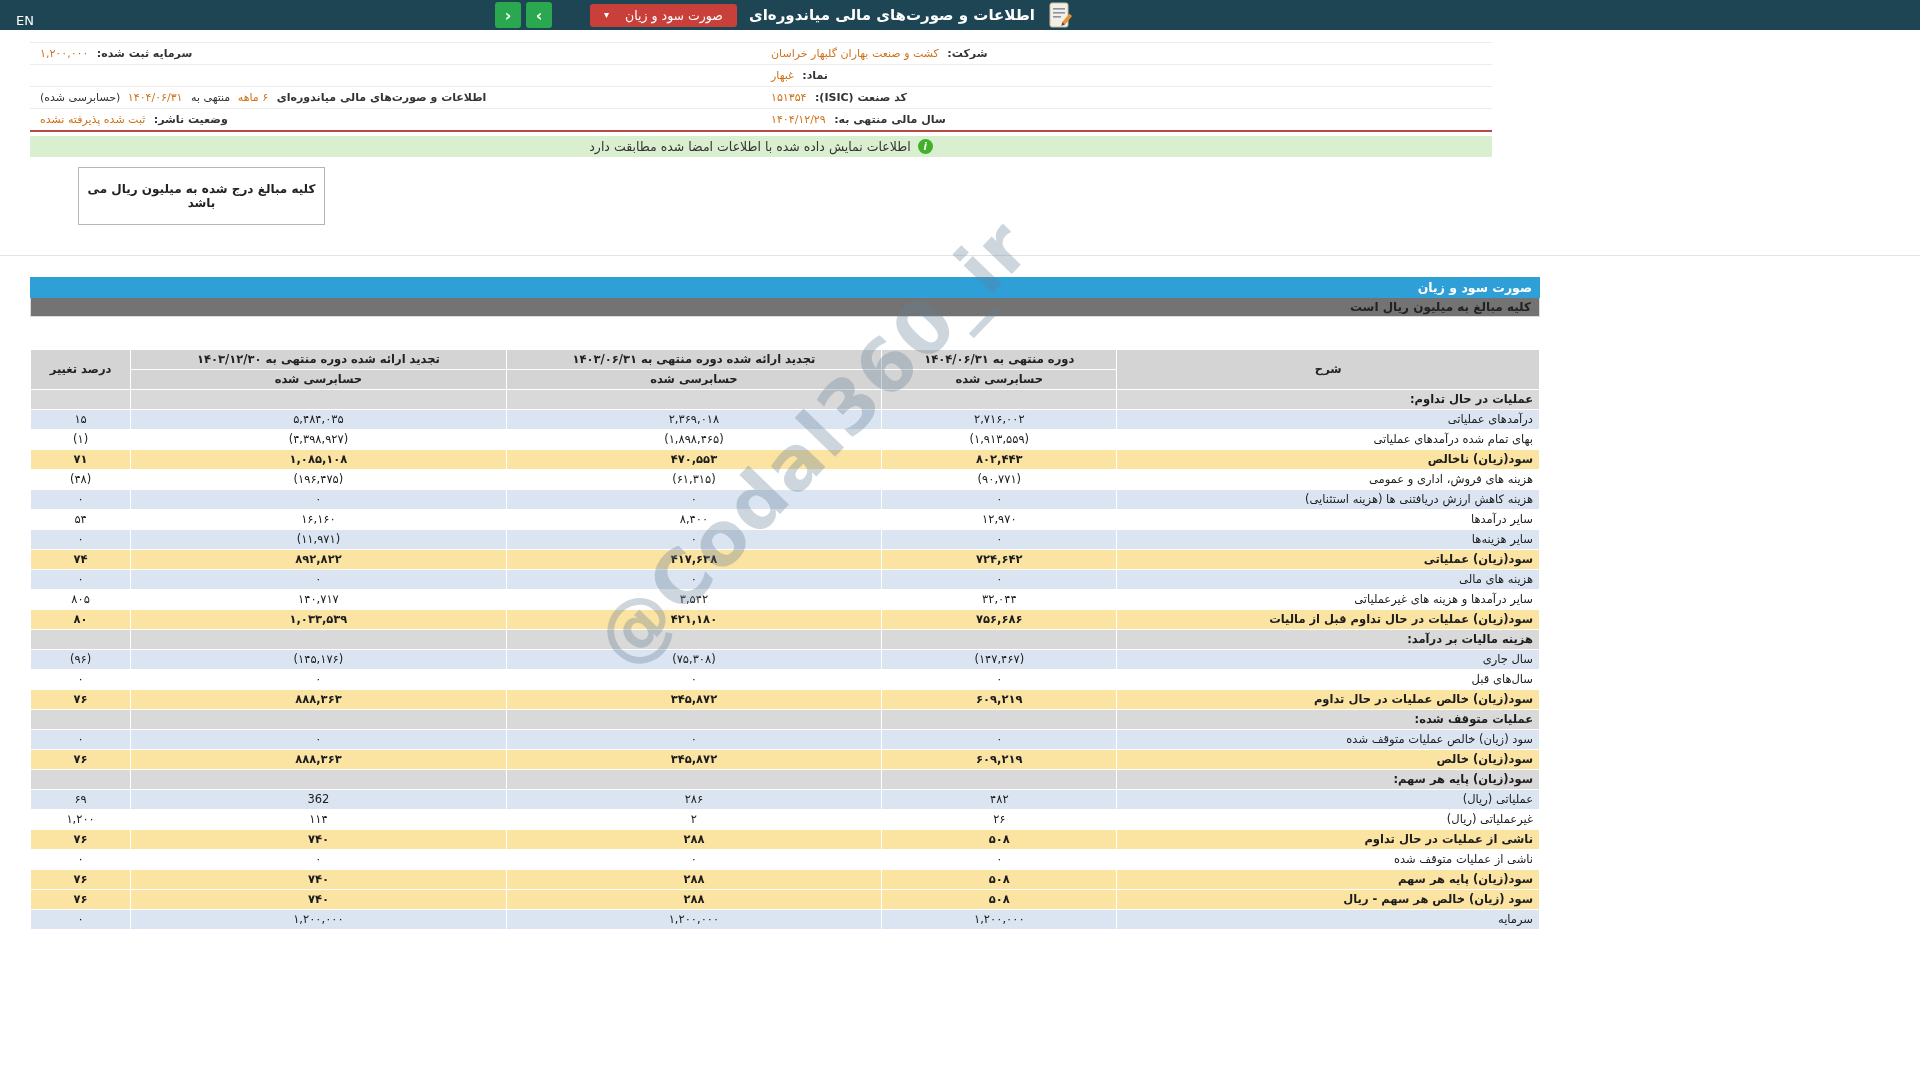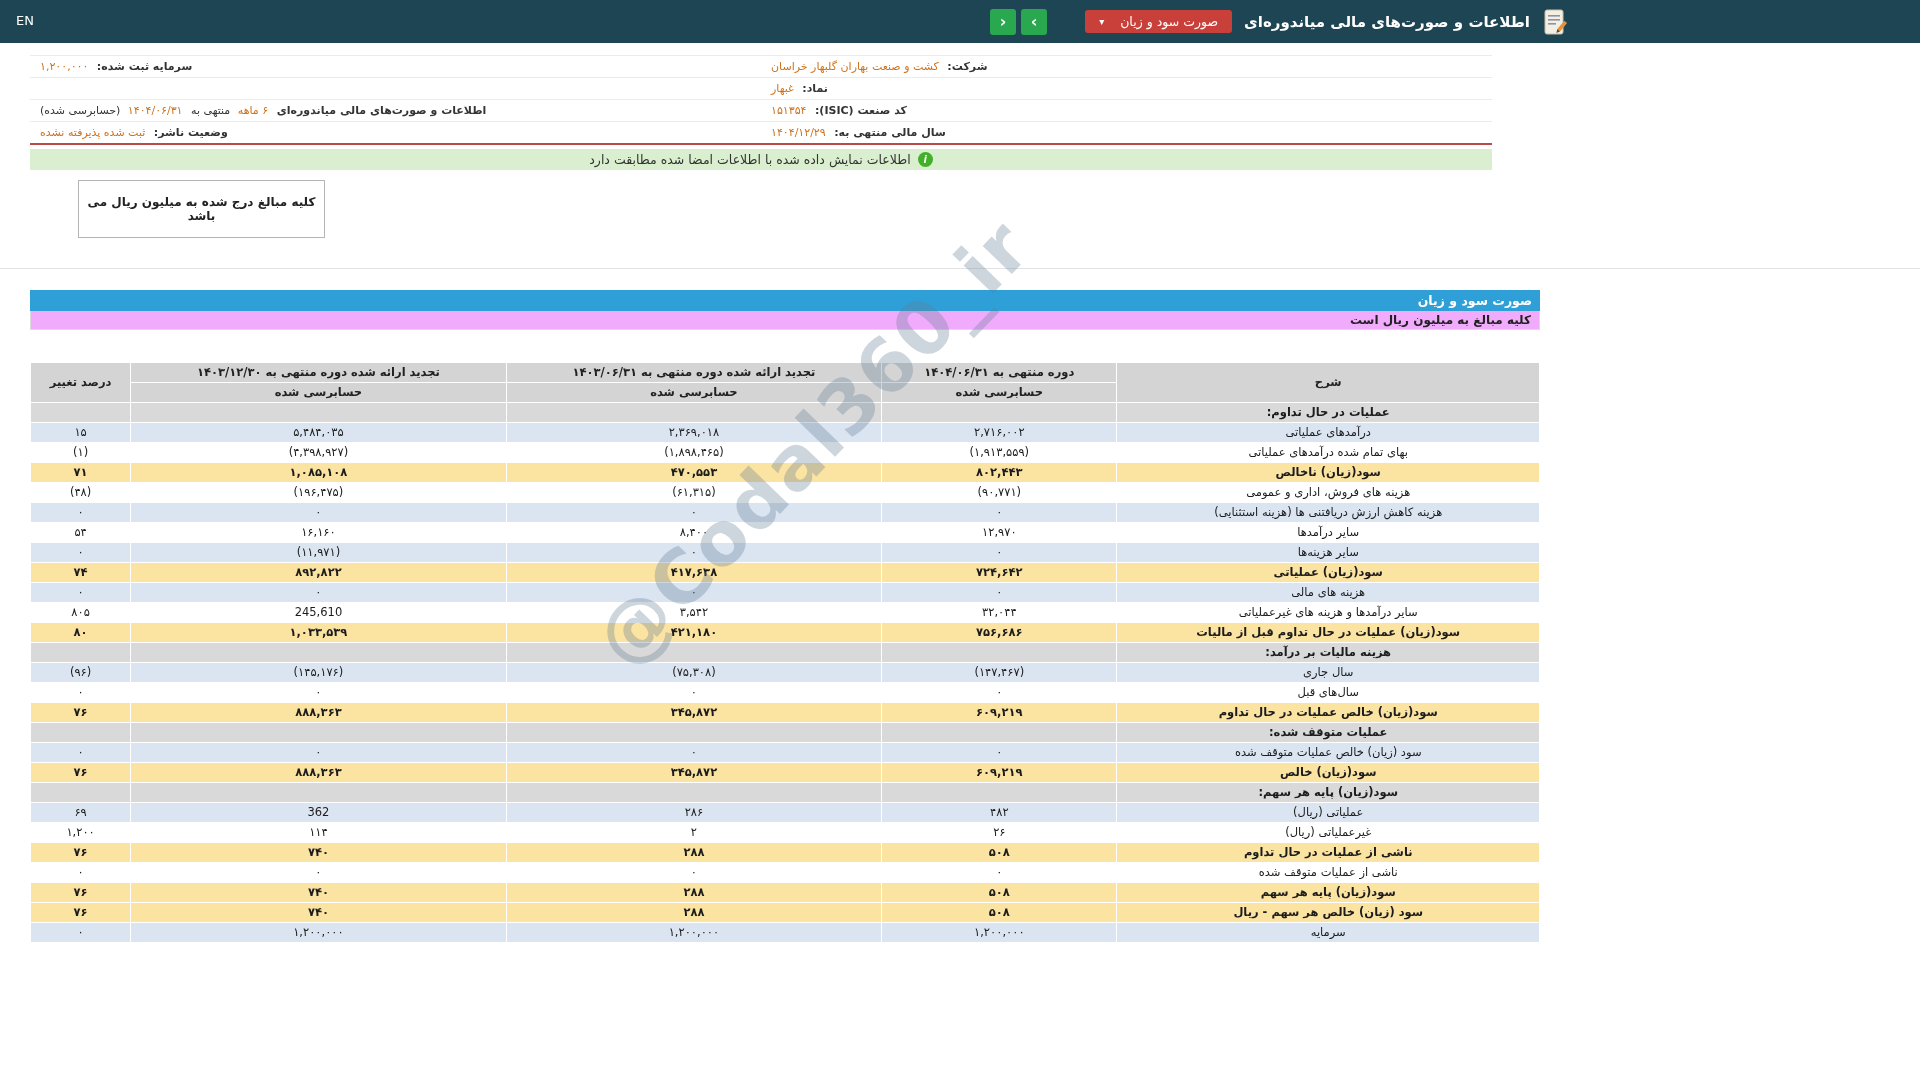--- a/index.html
+++ b/index.html
@@ -2,21 +2,21 @@
 <html dir="rtl" lang="fa"><head>
 <meta charset="utf-8">
 <style>
   * { box-sizing: border-box; }
   html, body { margin:0; padding:0; }
   body {
     width:1920px; height:1080px; background:#fff; position:relative; overflow:hidden;
     font-family:"DejaVu Sans","Liberation Sans",sans-serif; color:#222;
   }
   
-  .topbar { height:43px; background:#1d4553; display:flex; align-items:center; position:relative; }
+  .topbar { height:30px; background:#1d4553; display:flex; align-items:center; position:relative;justify-content:center; }
   .topbar-content { display:flex; align-items:center; margin-right:352px; gap:12px; }
   .report-icon { display:inline-flex; align-items:center; }
   .topbar-title { color:#fff; font-size:15px; font-weight:bold; }
   .report-select { background:#c9403a; color:#fff; font-size:12.5px; padding:4px 14px; border-radius:3px;
     display:flex; align-items:center; gap:16px; cursor:pointer; }
   .caret { font-size:10px; line-height:1; }
   .nav-group { display:flex; gap:5px; margin-right:26px; }
   .nav-btn { width:26px; height:26px; background:#2aa84f; border:none; border-radius:3px; color:#fff;
     font-size:16px; font-weight:bold; display:flex; align-items:center; justify-content:center;
     cursor:pointer; padding:0; direction:ltr; font-family:inherit; }
@@ -47,29 +47,29 @@
   
   .unit-note-wrap { display:flex; justify-content:flex-end; }
   .unit-note-wrap .unit-note-box { margin:10px 1215px 0 48px; }
 
   .page-divider { border:none; border-top:1px solid #e3e3e3; margin:30px 0 0 0; }
 
   
   .statement-title-bar { margin-top:21px; background:#2f9fd8; color:#fff; font-weight:bold;
     font-size:12.5px; padding:3px 8px; }
   .unit-row { border:1px solid #dcdcdc; border-top:none; font-size:12px; font-weight:bold;
-    padding:2px 8px; background:#f0abfc; text-align:right; }
+    padding:2px 8px; background:#737373; text-align:right; }
 
   
   .fin-table-wrap { margin-top:32px; }
   table.fin { width:100%; border-collapse:collapse; table-layout:fixed; }
   .fin th, .fin td { border:1px solid #fff; font-size:11.5px; padding:2px 6px; line-height:15px; }
   .fin th { background:#d4d4d4; font-weight:bold; text-align:center; color:#222; }
   .fin td { text-align:center; color:#1c1c1c; }
-  td.row-label-cell { text-align:center; }
+  td.row-label-cell { text-align:right; }
   .row-section td { background:#d9d9d9; font-weight:bold; }
   .row-blue td { background:#dbe5f1; }
   .row-white td { background:#ffffff; }
   .row-yellow td { background:#fbe3a2; font-weight:bold; }
   .neg { color:#c0392b; }
 
   
   .watermark { position:absolute; top:400px; left:520px; font-size:74px; font-weight:bold;
     color:rgba(100,125,150,0.32); transform:rotate(-46deg); letter-spacing:2px;
     pointer-events:none; z-index:5; direction:ltr; white-space:nowrap; }
@@ -260,21 +260,21 @@
             <td class="row-label-cell">هزینه های مالی</td>
             <td>۰</td>
             <td>۰</td>
             <td>۰</td>
             <td>۰</td>
           </tr>
           <tr class="row-white">
             <td class="row-label-cell">سایر درآمدها و هزینه های غیرعملیاتی</td>
             <td>۳۲,۰۴۴</td>
             <td>۳,۵۴۲</td>
-            <td>245,610</td>
+            <td>۱۴۰,۷۱۷</td>
             <td>۸۰۵</td>
           </tr>
           <tr class="row-yellow">
             <td class="row-label-cell">سود(زیان) عملیات در حال تداوم قبل از مالیات</td>
             <td>۷۵۶,۶۸۶</td>
             <td>۴۲۱,۱۸۰</td>
             <td>۱,۰۳۳,۵۳۹</td>
             <td>۸۰</td>
           </tr>
           <tr class="row-section">

